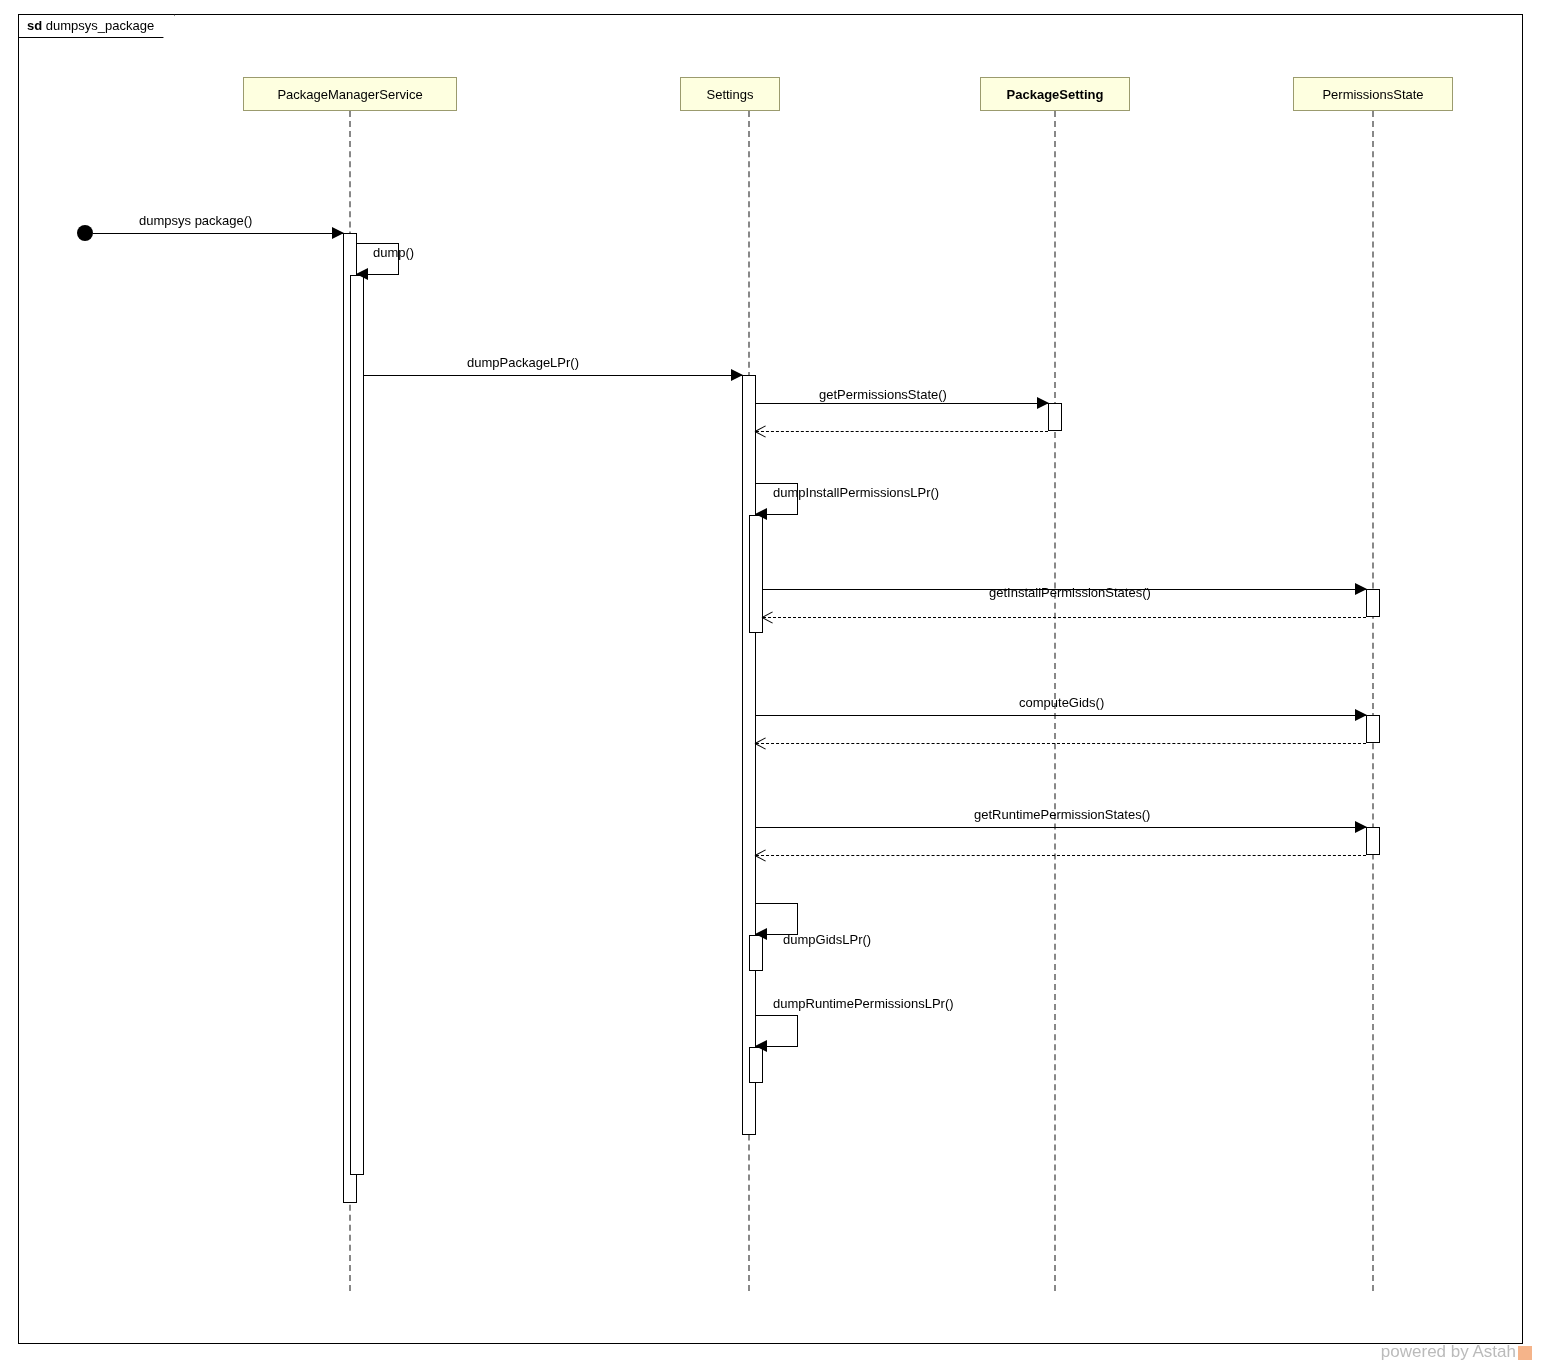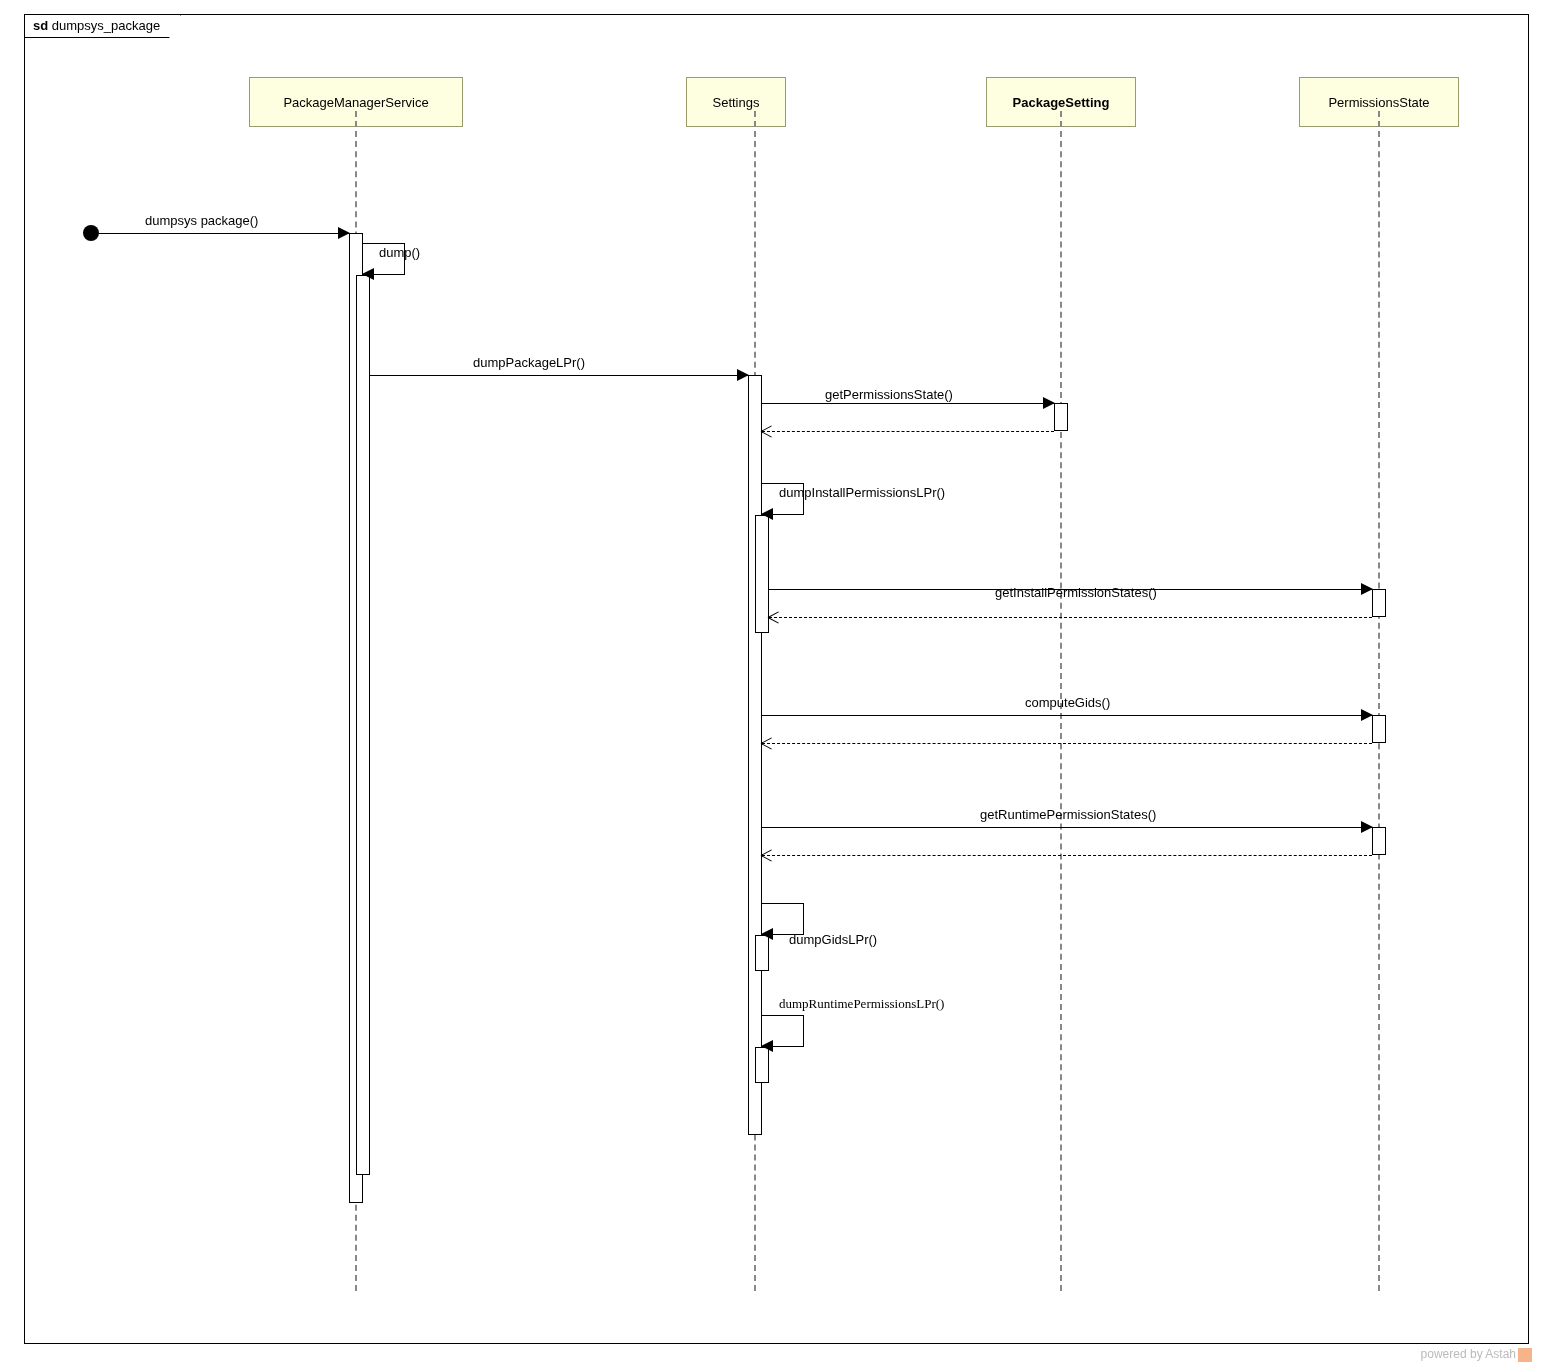--- a/index.html
+++ b/index.html
@@ -1,36 +1,36 @@
 <!DOCTYPE html>
 <html><head>
 <meta charset="utf-8">
 <style>
   * { margin: 0; padding: 0; box-sizing: border-box; }
   body { background: #fff; font-family: Arial, sans-serif; font-size: 13px; color: #000; }
   .canvas { position: relative; width: 1542px; height: 1370px; background: #fff; }
-  .frame { position: absolute; left: 18px; top: 14px; width: 1505px; height: 1330px; border: 1px solid #000; margin-left: 6px; }
+  .frame { position: absolute; left: 18px; top: 14px; width: 1505px; height: 1330px; border: 1px solid #000; }
   .frame-tab { position: absolute; left: -1px; top: -1px; height: 24px; border: 1px solid #000; border-bottom: 1px solid #000; background: #fff; padding: 3px 20px 3px 8px; clip-path: polygon(0 0, 100% 0, calc(100% - 12px) 100%, 0 100%); }
   .frame-tab b { font-weight: bold; }
-  .lifeline-head { position: absolute; top: 62px; height: 50px; background: #feffe0; border: 1px solid #9b9b6e; display: flex; align-items: center; justify-content: center; }
+  .lifeline-head { position: absolute; top: 62px; height: 34px; background: #feffe0; border: 1px solid #9b9b6e; display: flex; align-items: center; justify-content: center; }
   .lifeline-line { position: absolute; top: 96px; width: 0; border-left: 2px dashed #888; height: 1180px; }
   .activation { position: absolute; width: 14px; background: #fff; border: 1px solid #000; }
   .found { position: absolute; width: 16px; height: 16px; background: #000; border-radius: 50%; }
   .msg { position: absolute; height: 1px; }
   .msg-line-solid { position: absolute; top: 0; left: 0; right: 0; border-top: 1px solid #000; }
   .msg-line-dashed { position: absolute; top: 0; left: 0; right: 0; border-top: 1px dashed #000; }
   .arrow-r { position: absolute; right: -1px; top: -6px; width: 0; height: 0; border-left: 12px solid #000; border-top: 6px solid transparent; border-bottom: 6px solid transparent; }
   .arrow-l-open { position: absolute; left: -1px; top: -6px; width: 12px; height: 12px; }
   .arrow-l-open::before, .arrow-l-open::after { content: ""; position: absolute; left: 0; width: 12px; height: 1px; background: #000; transform-origin: left center; }
   .arrow-l-open::before { top: 6px; transform: rotate(-28deg); }
   .arrow-l-open::after { top: 6px; transform: rotate(28deg); }
   .msg-label { position: absolute; white-space: nowrap; }
   .self-call { position: absolute; border-top: 1px solid #000; border-right: 1px solid #000; border-bottom: 1px solid #000; }
   .self-arrow { position: absolute; left: -1px; bottom: -6px; width: 0; height: 0; border-right: 12px solid #000; border-top: 6px solid transparent; border-bottom: 6px solid transparent; }
-  .watermark { position: absolute; right: 10px; bottom: 8px; font-size: 12px; color: #bbb; }
+  .watermark { position: absolute; right: 10px; bottom: 8px; font-size: 17px; color: #bbb; }
   .watermark .logo { display: inline-block; width: 14px; height: 14px; background: #f5b48a; vertical-align: middle; margin-left: 2px; }
 </style>
 </head>
 <body>
 
 <div class="canvas">
   <div class="frame">
     <div class="frame-tab">
       <b>sd</b>
       <span>dumpsys_package</span>
@@ -131,20 +131,20 @@
     <div class="activation" style="left:730px; top:920px; height:36px;"></div>
     <div class="self-call" style="left:737px; top:888px; width:42px; height:32px;">
       <div class="self-arrow"></div>
     </div>
     <div class="msg-label" style="left:764px; top:917px;">dumpGidsLPr()</div>
 
     <div class="activation" style="left:730px; top:1032px; height:36px;"></div>
     <div class="self-call" style="left:737px; top:1000px; width:42px; height:32px;">
       <div class="self-arrow"></div>
     </div>
-    <div class="msg-label" style="left:754px; top:981px;font-family:Liberation Serif, serif;">dumpRuntimePermissionsLPr()</div>
+    <div class="msg-label" style="left:754px; top:981px;">dumpRuntimePermissionsLPr()</div>
 
   </div>
 
   <div class="watermark">
     <span>powered by Astah</span><span class="logo"></span>
   </div>
 </div>
 
 </body></html>

